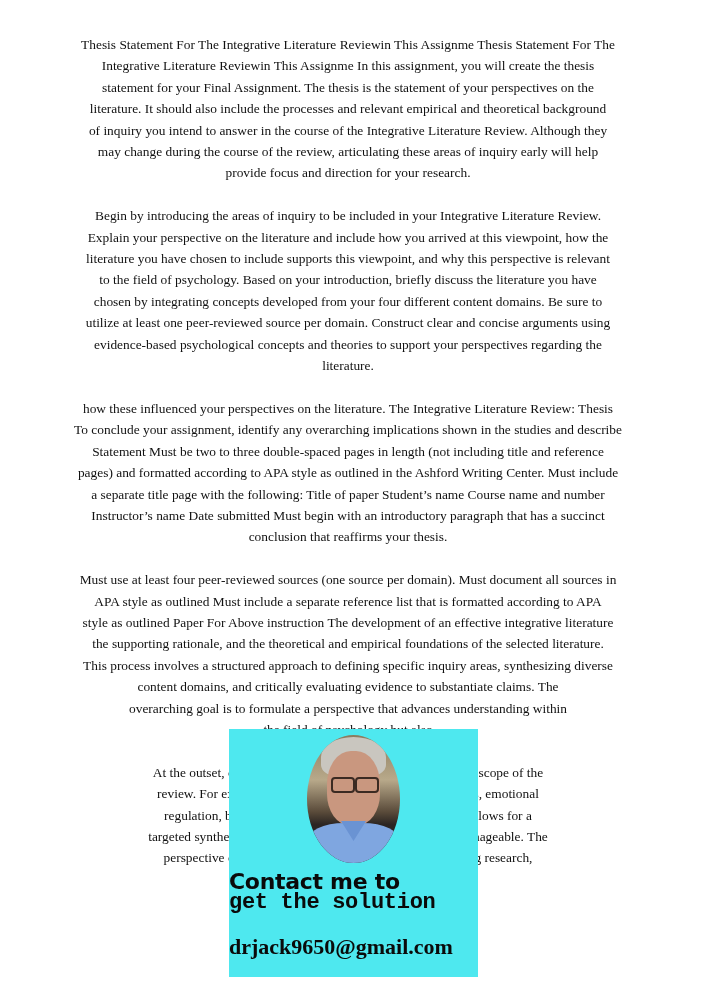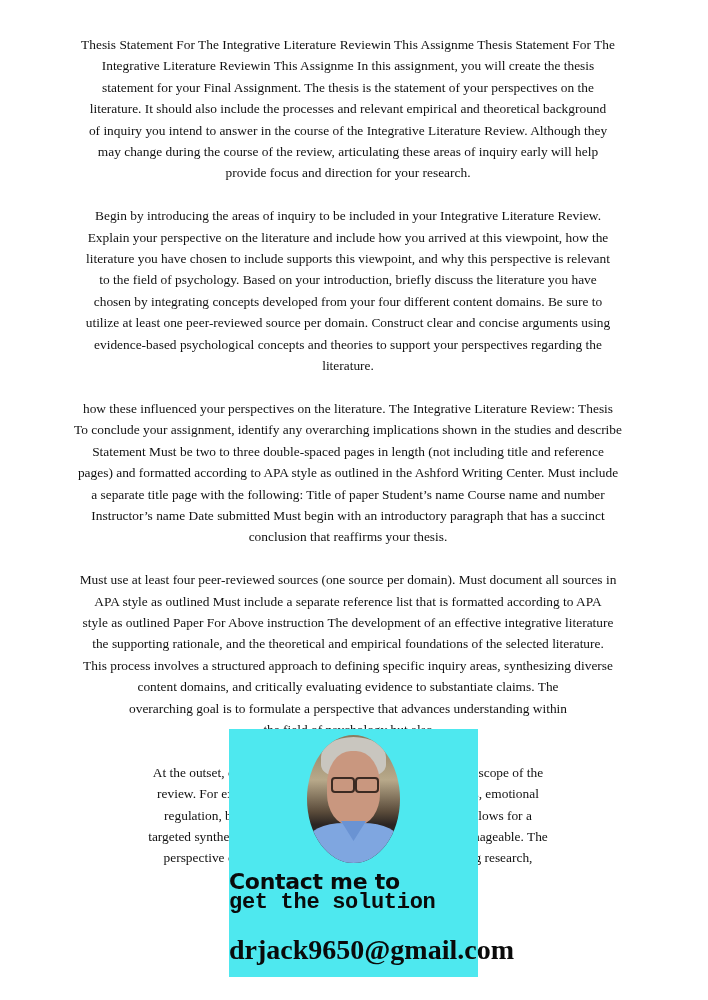--- a/index.html
+++ b/index.html
@@ -29,21 +29,21 @@
   .cta {
     position: absolute; left: 0; width: 235px; text-align: left;
     font-family: "DejaVu Sans", "Liberation Sans", sans-serif; font-weight: bold;
     color: #0a0a0a; font-size: 22px; line-height: 30px; letter-spacing: -0.3px;
   }
   .cta1 { top: 138px; }
   .cta2 { top: 159px; font-family: Liberation Mono, monospace; }
   .email {
     position: absolute; left: 0; top: 205px; width: 249px; 
     font-family: "Liberation Serif", "DejaVu Serif", serif; font-weight: bold;
-    font-size: 28px; color: #0a0a0a;
+    font-size: 22px; color: #0a0a0a;
   }
 </style>
 </head>
 <body>
 
 <div class="page">
   <p class="para">
     <span class="line">Thesis Statement For The Integrative Literature Reviewin This Assignme Thesis Statement For The</span>
     <span class="line">Integrative Literature Reviewin This Assignme In this assignment, you will create the thesis</span>
     <span class="line">statement for your Final Assignment. The thesis is the statement of your perspectives on the</span>

